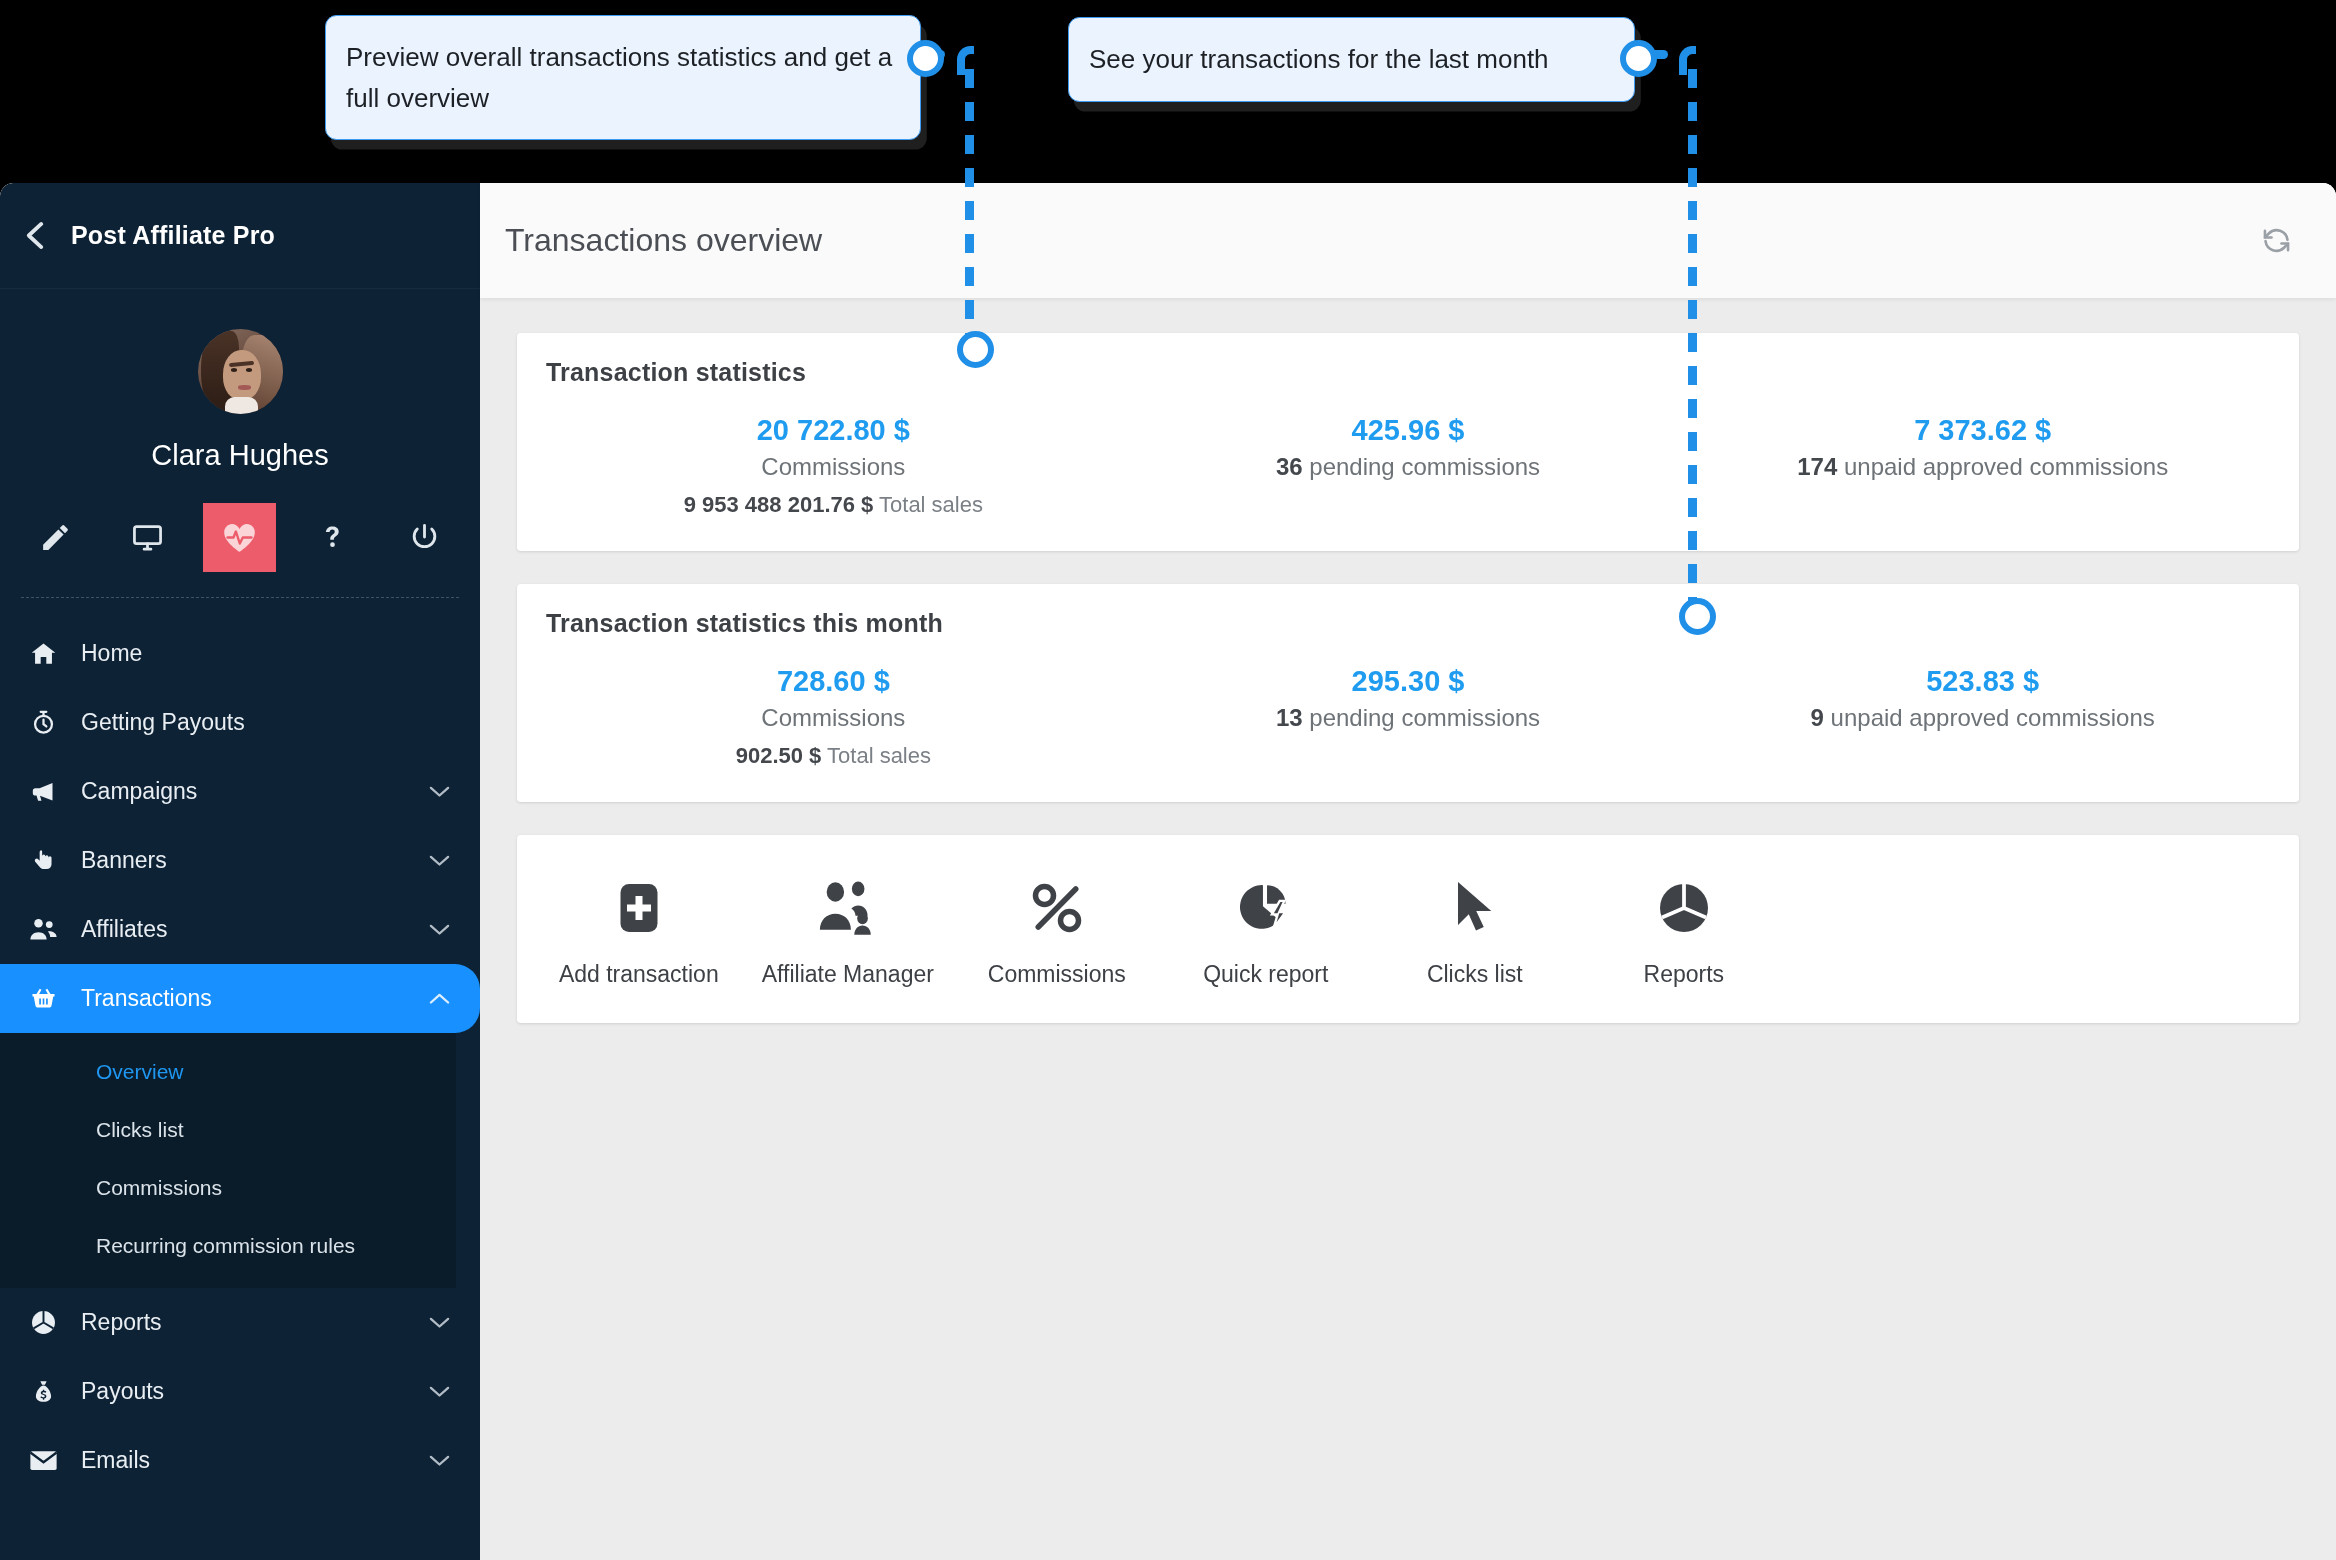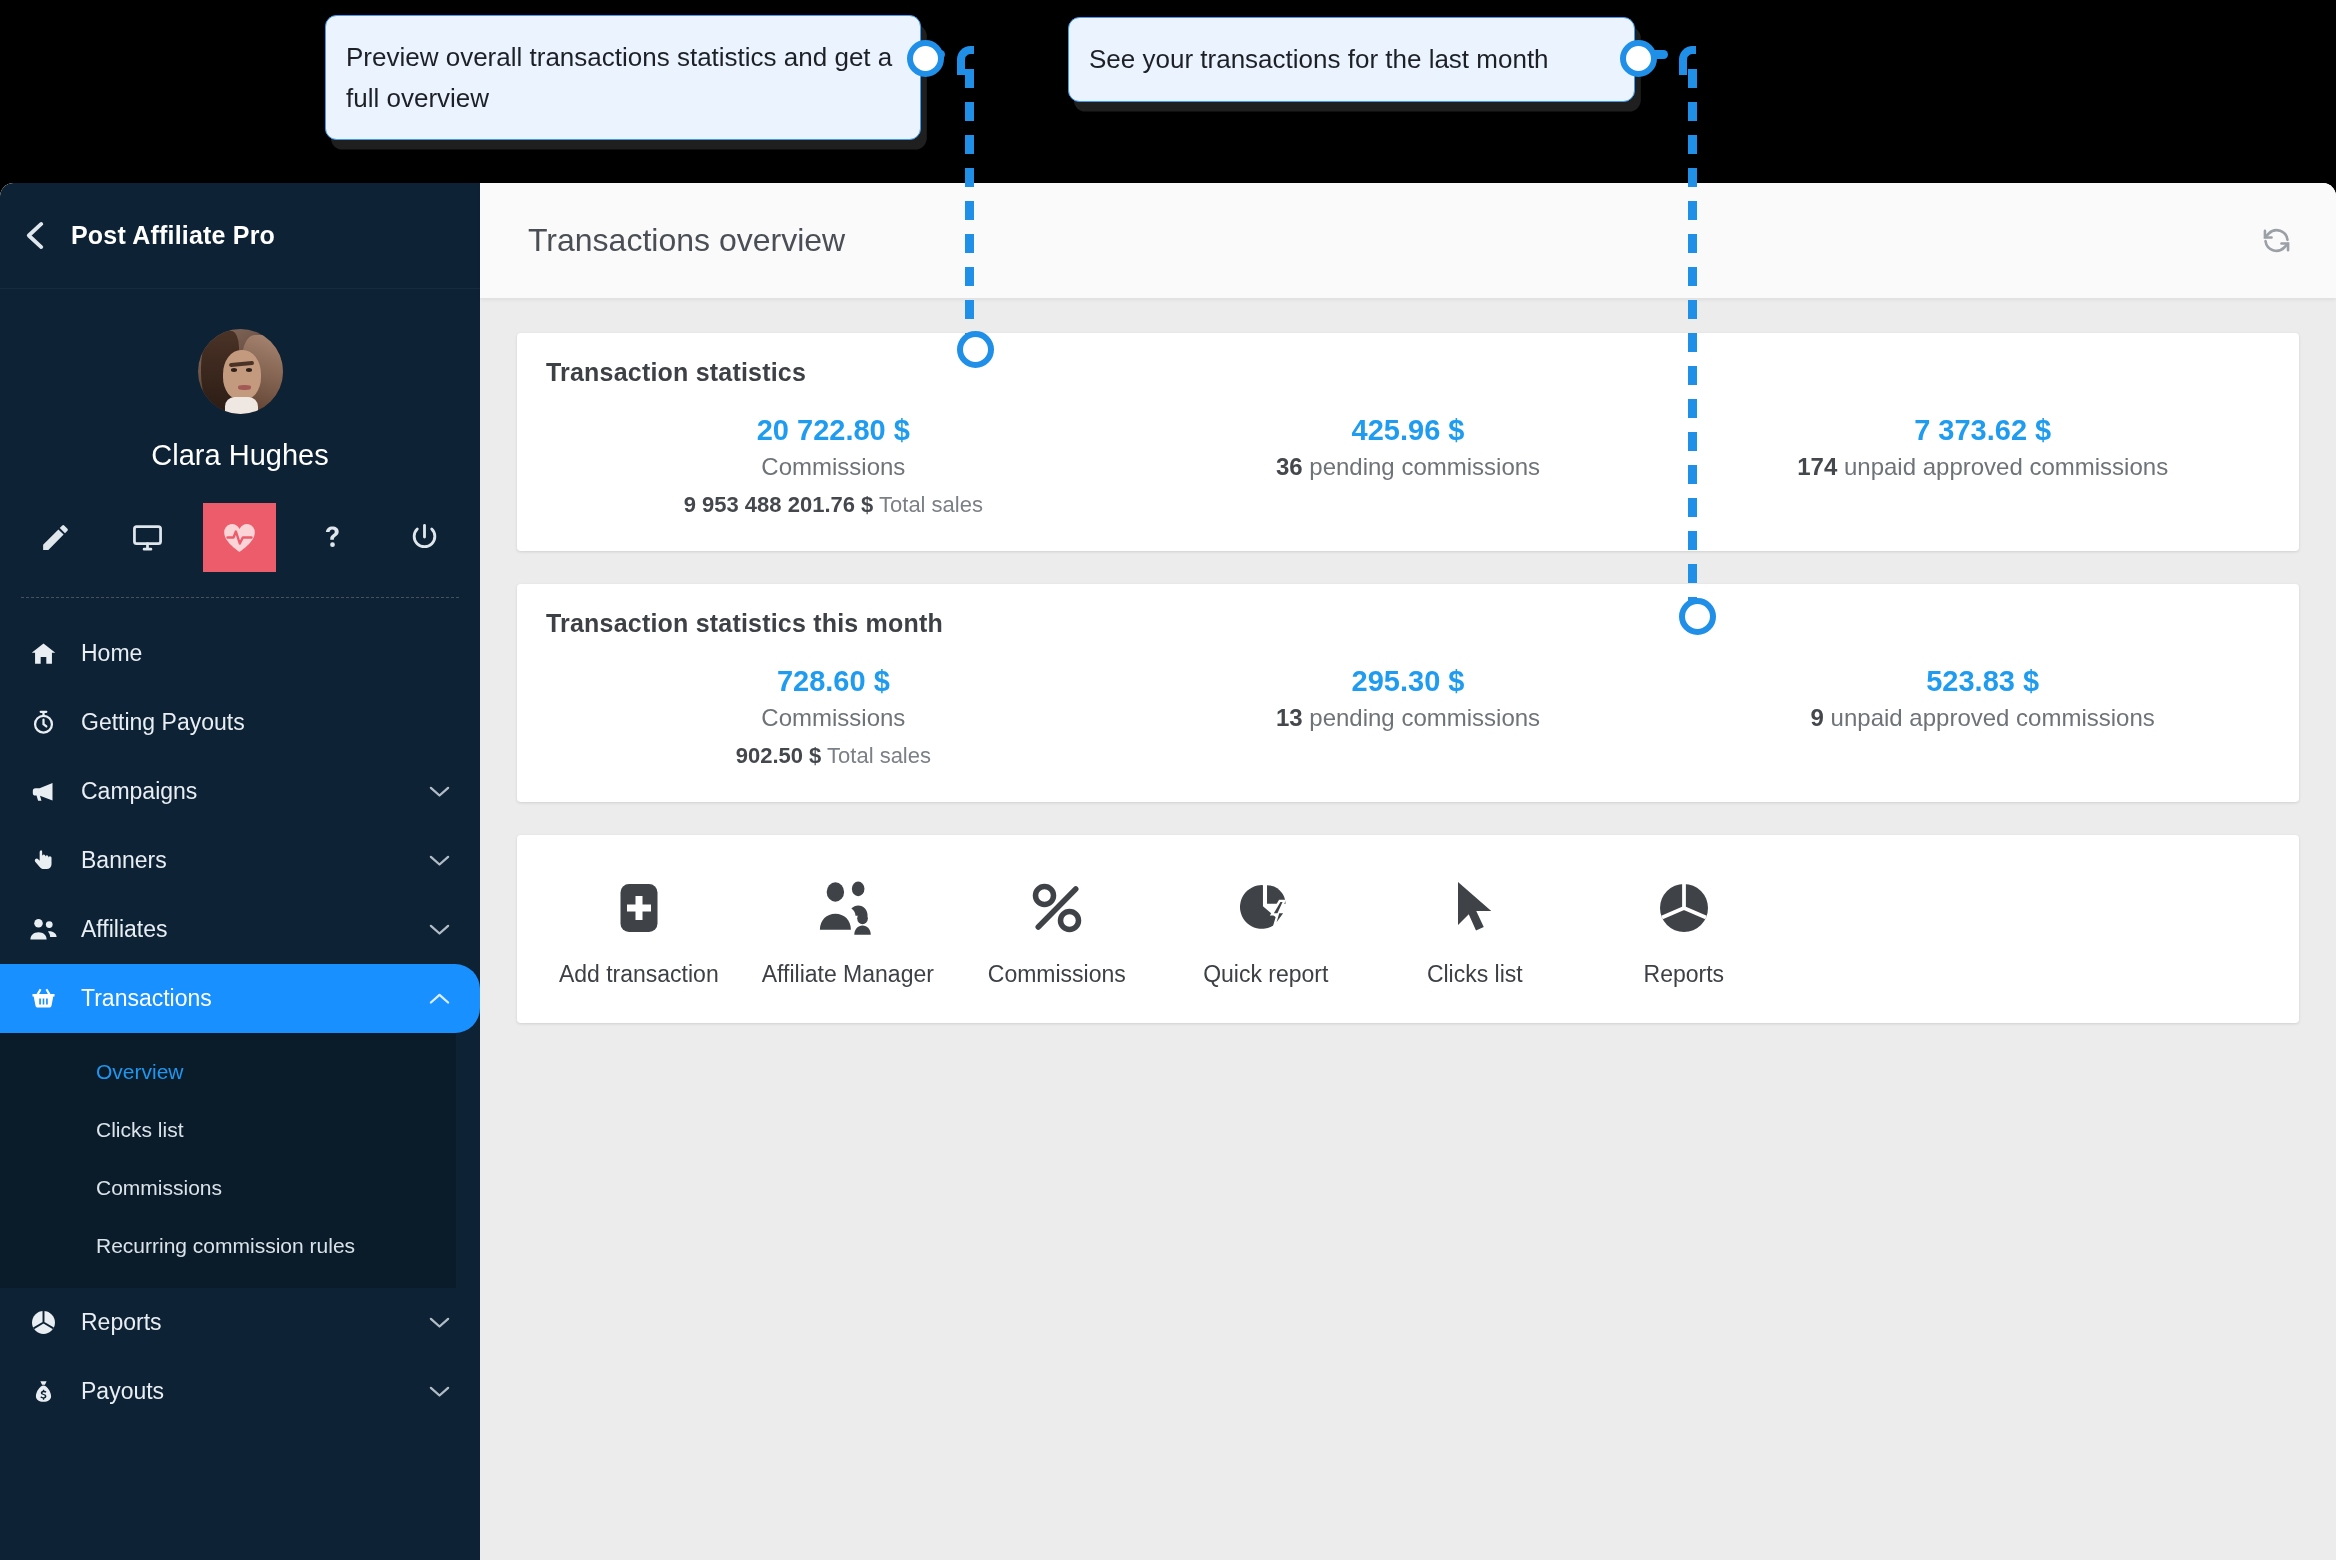--- a/index.html
+++ b/index.html
@@ -88,21 +88,21 @@
   .submenu-item {
     height: 58px; display: flex; align-items: center; padding-left: 96px;
     color: #dbe3ea; font-size: 21px; cursor: pointer;
   }
   .submenu-item.current { color: #1f97f0; }
 
   
   .content { position: absolute; left: 480px; top: 0; width: 1856px; height: 1378px; background:#ececec; }
   .topbar {
     height: 115px; background: #fafafa; display: flex; align-items: center;
-    justify-content: space-between; padding: 0 38px 0 48px;
+    justify-content: space-between; padding: 0 38px 0 25px;
     box-shadow: 0 1.9px 3.8px rgba(0,0,0,.06);
   }
   .page-title { font-size: 32px; color: #4b4f55; font-weight: 400; }
   .refresh-btn { width:44px; height:44px; display:flex; align-items:center; justify-content:center; cursor:pointer; color:#9aa0a6; }
 
   .cards { padding: 35px 37px 0 37px; }
   .card {
     background:#fff; border-radius: 3.8px; box-shadow: 0 1px 2.9px rgba(0,0,0,.12);
     margin-bottom: 33px; padding: 25px 29px 33px 29px;
   }
@@ -324,20 +324,34 @@
               </svg>
           </span>
           <span class="lbl">Payouts</span>
           <span class="caret">
             <svg width="21" height="13.4" viewBox="0 0 22 14">
                 <polyline points="2,3 11,11 20,3" fill="none" stroke="#cfd8e0" stroke-width="2.4" stroke-linecap="round" stroke-linejoin="round"></polyline>
               </svg>
           </span>
         </div>
 
+        <div class="nav-item">
+          <span class="ico">
+            <svg width="31" height="25" viewBox="0 0 24 20" fill="#e9eef3">
+                <rect x="1.5" y="2.5" width="21" height="15" rx="1.4"></rect>
+                <path d="M1.5 3.6L12 11.4 22.5 3.6" fill="none" stroke="#0d2235" stroke-width="1.8"></path>
+              </svg>
+          </span>
+          <span class="lbl">Emails</span>
+          <span class="caret">
+            <svg width="21" height="13.4" viewBox="0 0 22 14">
+                <polyline points="2,3 11,11 20,3" fill="none" stroke="#cfd8e0" stroke-width="2.4" stroke-linecap="round" stroke-linejoin="round"></polyline>
+              </svg>
+          </span>
+        </div>
 
       </div>
     </div>
 
     <div class="content">
 
       <div class="topbar">
         <div class="page-title">Transactions overview</div>
         <div class="refresh-btn">
           <svg width="33" height="33" viewBox="0 0 24 24" fill="none" stroke="#9aa0a6" stroke-width="1.9" stroke-linecap="round">

